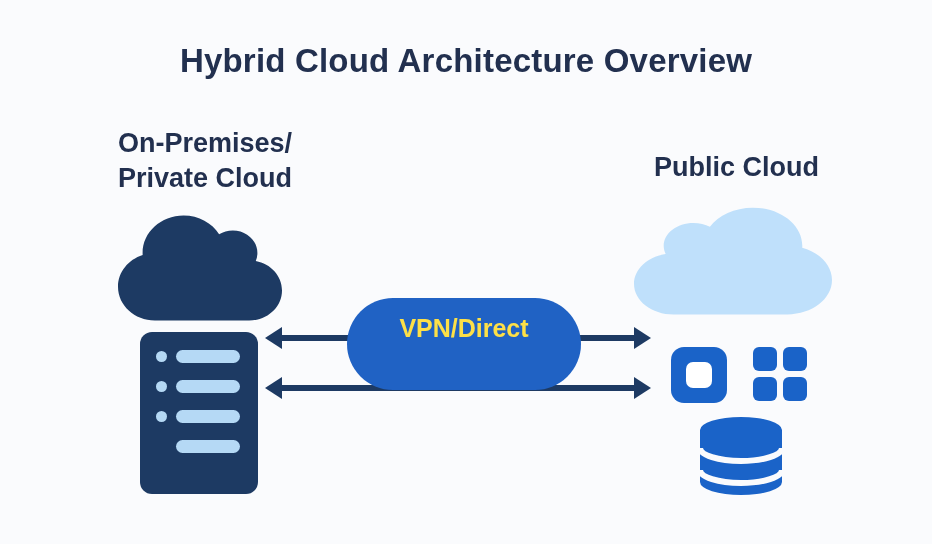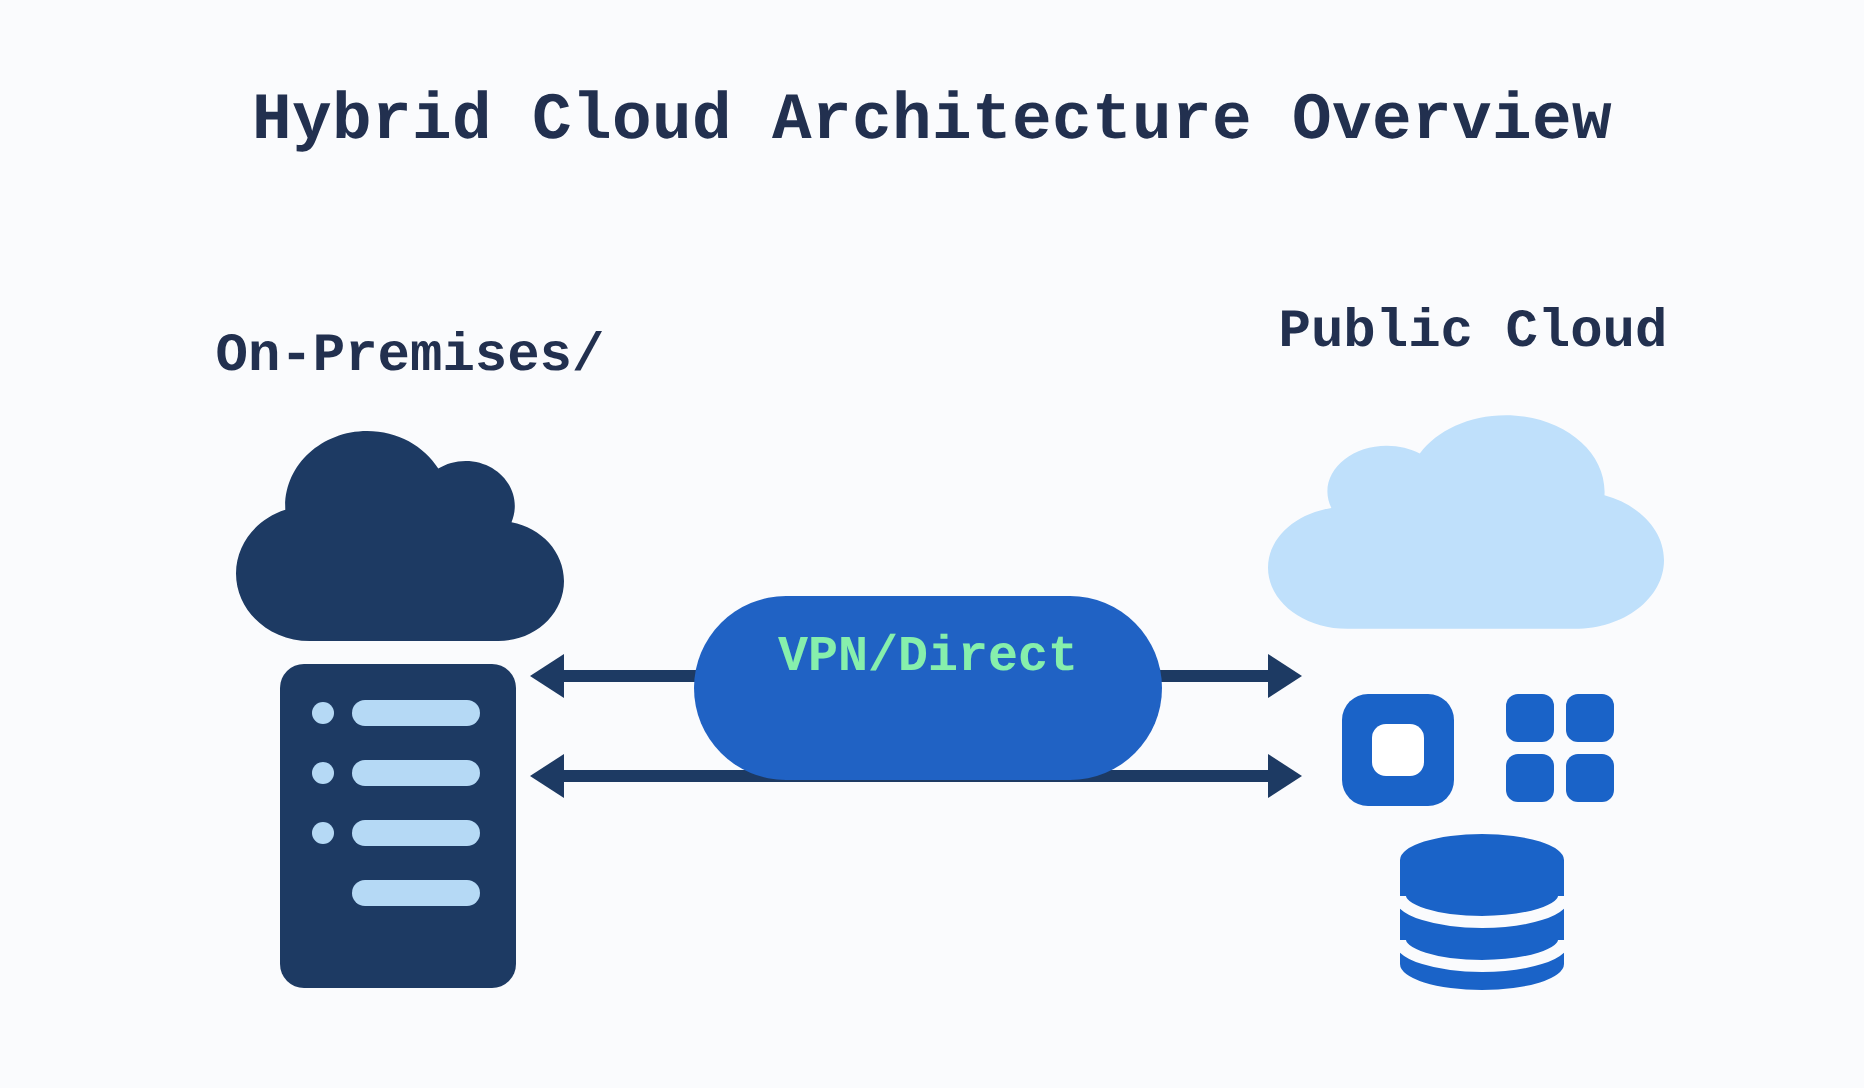--- a/index.html
+++ b/index.html
@@ -4,41 +4,41 @@
 <style>
   html, body {
     margin: 0;
     padding: 0;
     width: 932px;
     height: 544px;
     background: #fafbfd;
     font-family: "Liberation Sans", "DejaVu Sans", sans-serif;
     overflow: hidden;
   }
-  .stage { position: relative; width: 932px; height: 544px; font-family: Liberation Mono, monospace; }
+  .stage { position: relative; width: 932px; height: 544px; }
 
   .title {
     position: absolute;
     top: 42px; left: 0; width: 932px;
     text-align: center;
     font-size: 33px;
     font-weight: 700;
     letter-spacing: 0.2px;
     color: #22304f;
   }
 
   .node-label {
     position: absolute;
     text-align: center;
     font-size: 27px;
     font-weight: 700;
     color: #22304f;
     line-height: 35px;
   }
-  .label-left  { left: 55px;  top: 126px; width: 300px; margin-top: 36px; }
+  .label-left  { left: 55px;  top: 126px; width: 300px; }
   .label-right { left: 604px; top: 150px; width: 265px; }
 
   
   .cloud-svg { position: absolute; }
   .cloud-dark  { left: 118px; top: 208px; width: 164px; height: 120px; }
   .cloud-light { left: 634px; top: 200px; width: 198px; height: 122px; transform: scaleX(-1); }
 
   
   .server {
     position: absolute;
@@ -87,21 +87,21 @@
   .arrow::after  { right: -16px; border-left: 17px solid #1d3a63; }
 
   
   .pill {
     position: absolute;
     left: 347px; top: 298px;
     width: 234px; height: 92px;
     background: #2062c4;
     border-radius: 46px;
     z-index: 3;
-    color: #86efac;
+    color: #fde047;
     font-size: 25px;
     font-weight: 700;
     text-align: center;
     line-height: 31px;
     box-sizing: border-box;
     padding-top: 15px;
   }
 
   
   .container-icon {
@@ -139,20 +139,21 @@
 </style>
 </head>
 <body>
 
 <div class="stage">
 
   <div class="title">Hybrid Cloud Architecture Overview</div>
 
   <div class="node-label label-left">
     <div>On-Premises/</div>
+    <div>Private Cloud</div>
   </div>
 
   <svg class="cloud-svg cloud-dark" viewBox="0 0 640 512" preserveAspectRatio="none">
     <path fill="#1d3a63" d="M0 336c0 79.5 64.5 144 144 144l368 0c70.7 0 128-57.3 128-128c0-61.9-44-113.6-102.4-125.4c4.1-10.7 6.4-22.4 6.4-34.6c0-53-43-96-96-96c-19.7 0-38.1 6-53.3 16.2C367 64.2 315.3 32 256 32C167.6 32 96 103.6 96 192c0 2.7 .1 5.4 .2 8.1C40.2 219.8 0 273.2 0 336z"></path>
   </svg>
 
   <div class="server">
     <span class="dot r1"></span>
     <span class="bar b1"></span>
     <span class="dot r2"></span>

